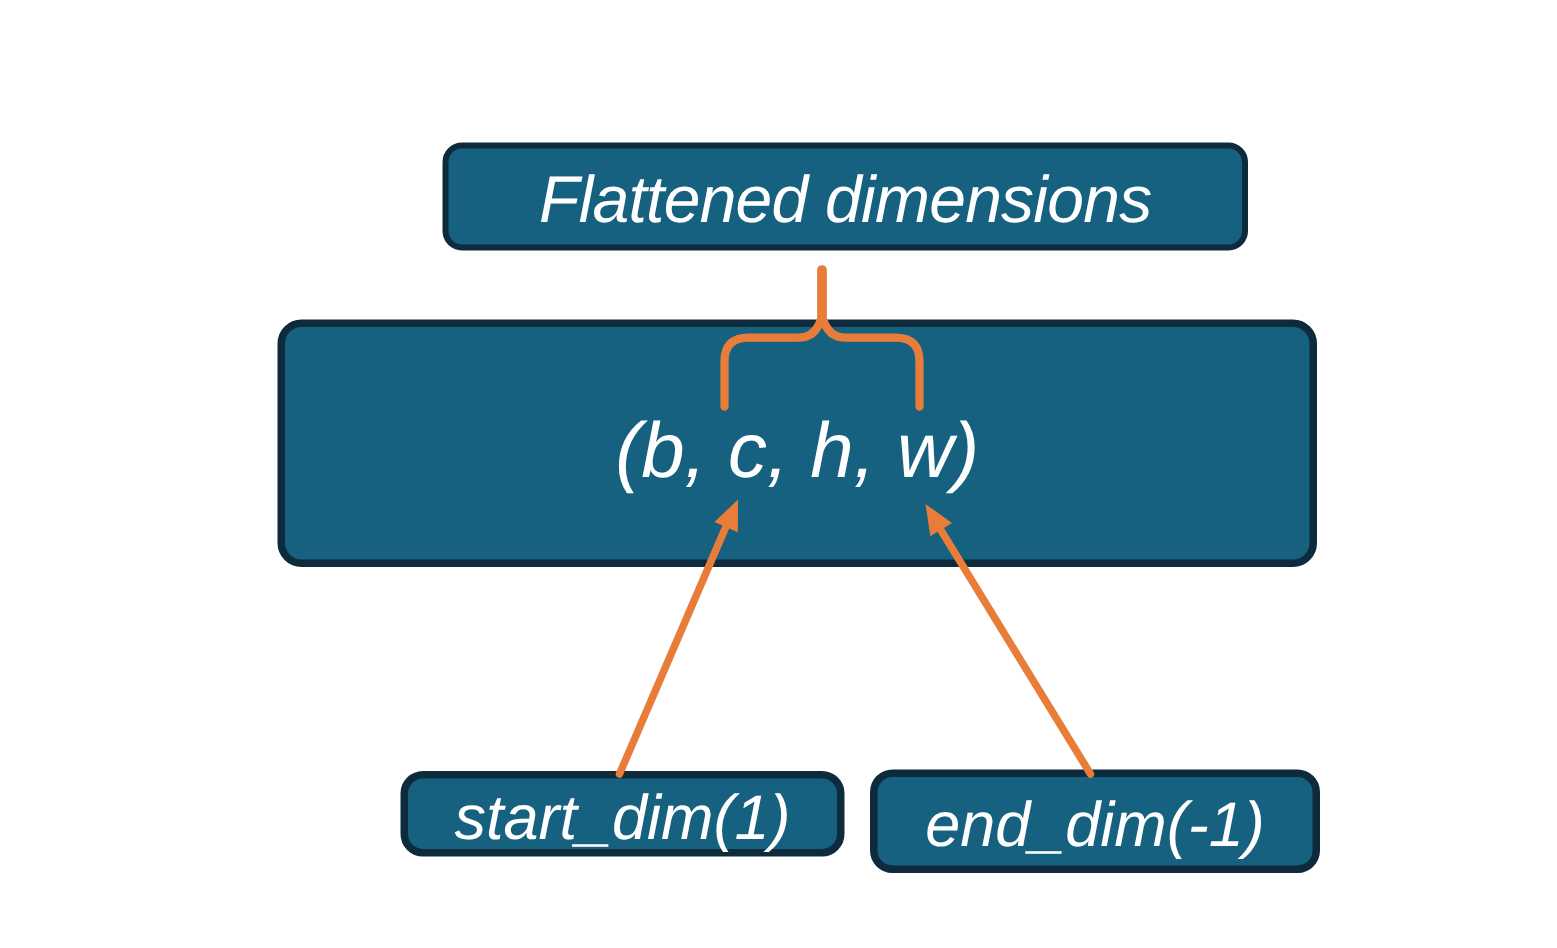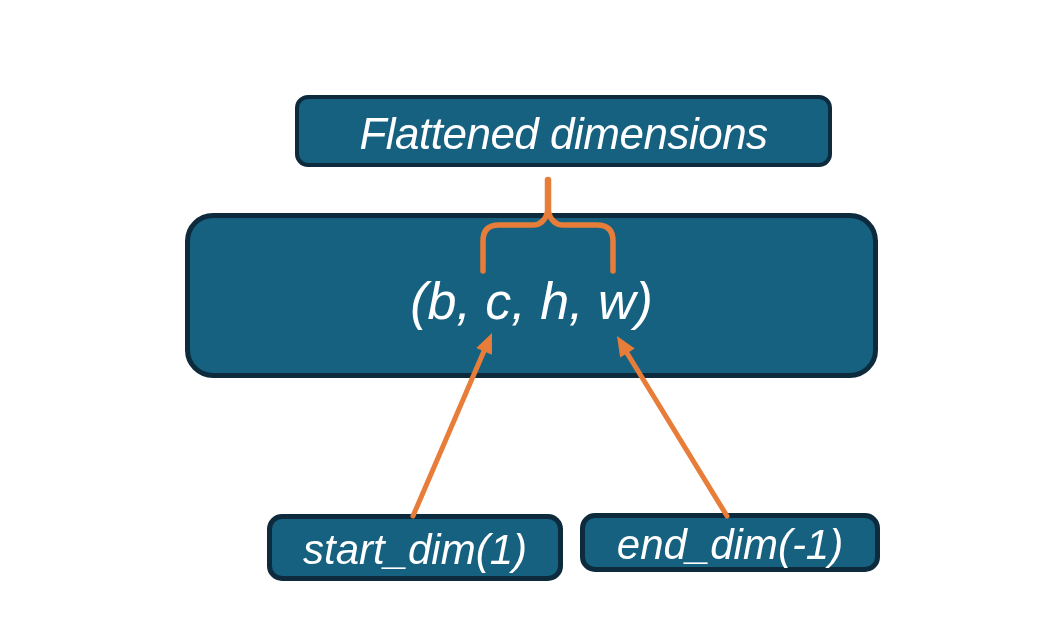--- a/index.html
+++ b/index.html
@@ -35,32 +35,32 @@
     width: 537px; height: 72px;
     border-radius: 13px;
     font-size: 44px;
     letter-spacing: -0.5px;
     padding-top: 5px;
   }
   .main-box {
     left: 185px; top: 213px;
     width: 693px; height: 165px;
     border-width: 5px;
-    border-radius: 28px;
+    border-radius: 16px;
     font-size: 52px;
     padding-top: 10px;
   }
   .small-box {
     border-width: 5px;
     border-radius: 15px;
     font-size: 42px;
     padding-top: 4px;
   }
-  .start-box { left: 267px; top: 514px; width: 296px; height: 67px; }
-  .end-box   { left: 580px; top: 513px; width: 300px; height: 59px; }
+  .start-box { left: 267px; top: 514px; width: 296px; height: 57px; }
+  .end-box   { left: 580px; top: 513px; width: 300px; height: 69px; }
   .connectors {
     position: absolute;
     left: 0; top: 0;
     width: 1038px; height: 632px;
     pointer-events: none;
   }
   .connectors .stroke {
     stroke: var(--accent-orange);
     fill: none;
     stroke-linecap: round;

